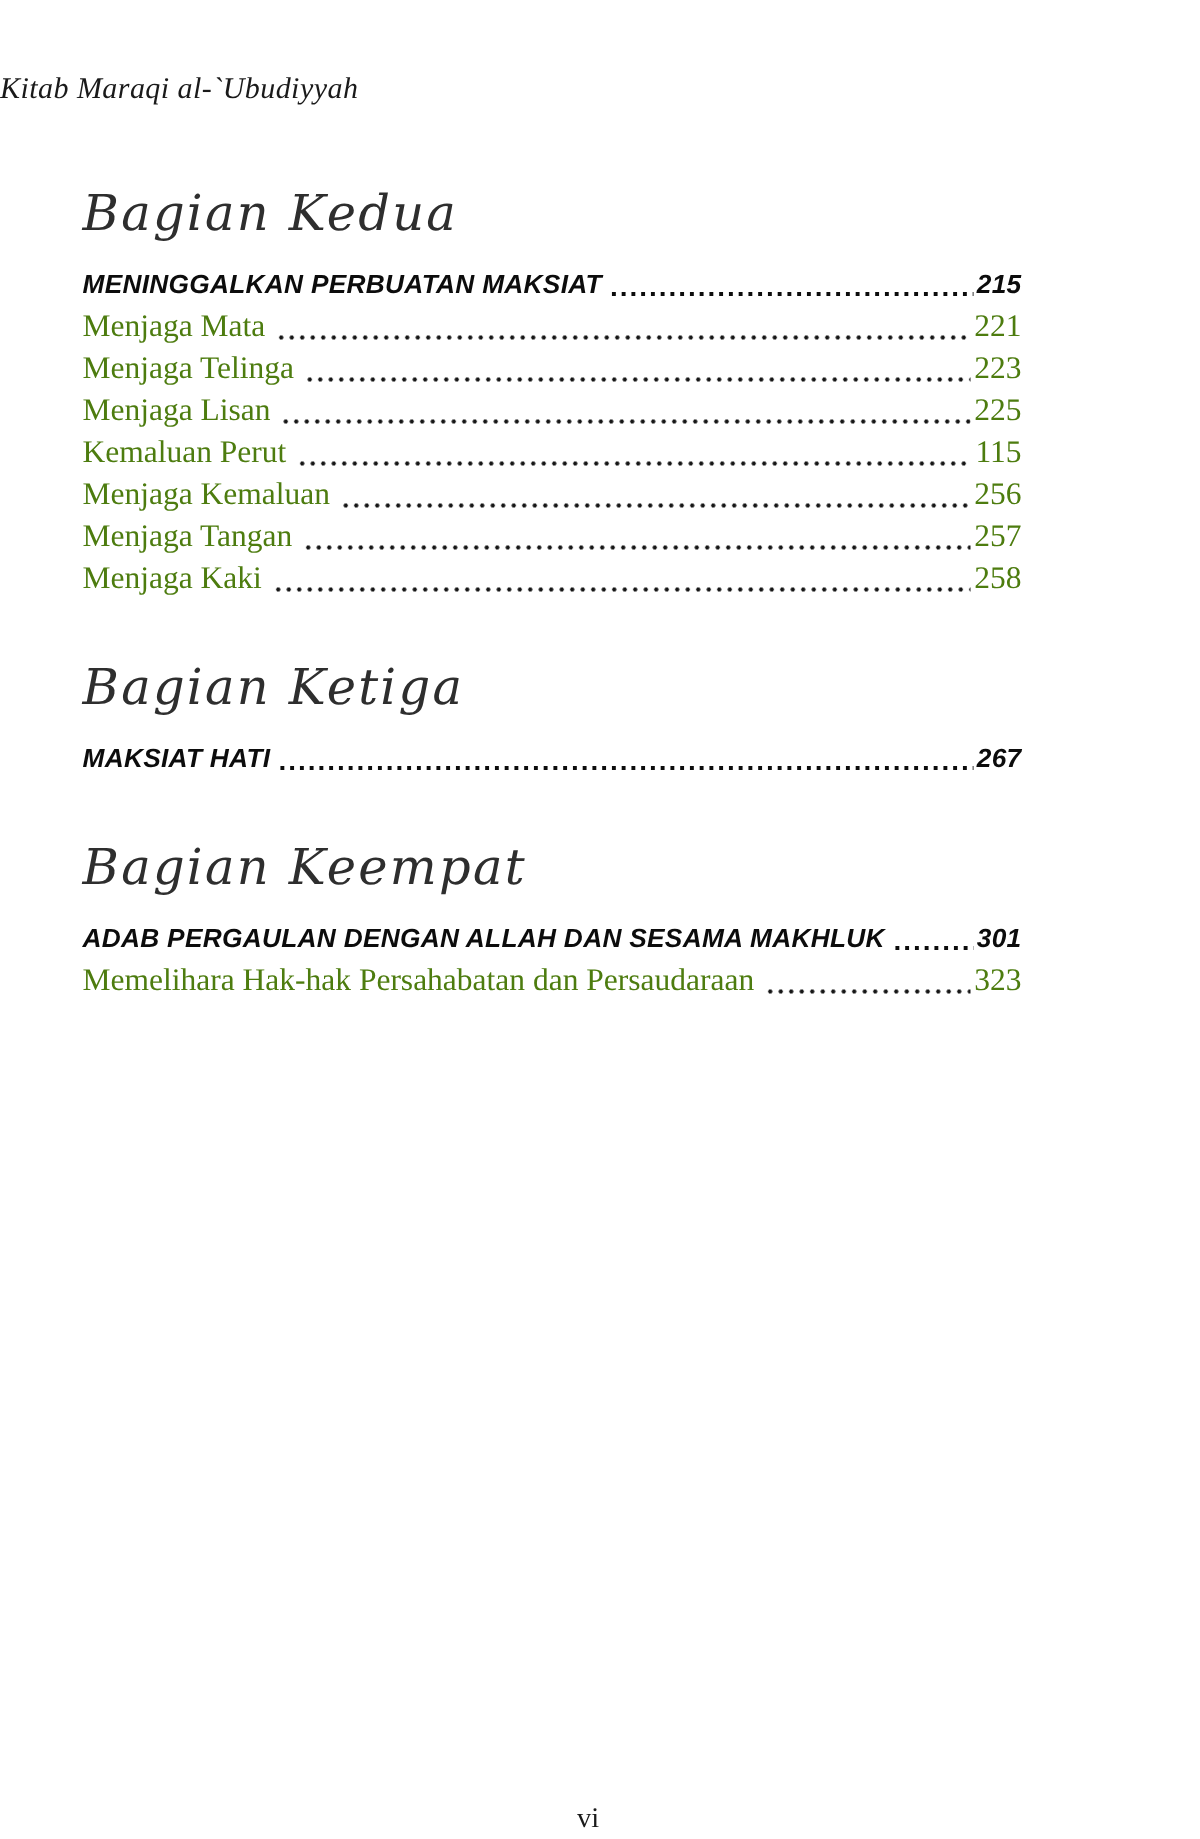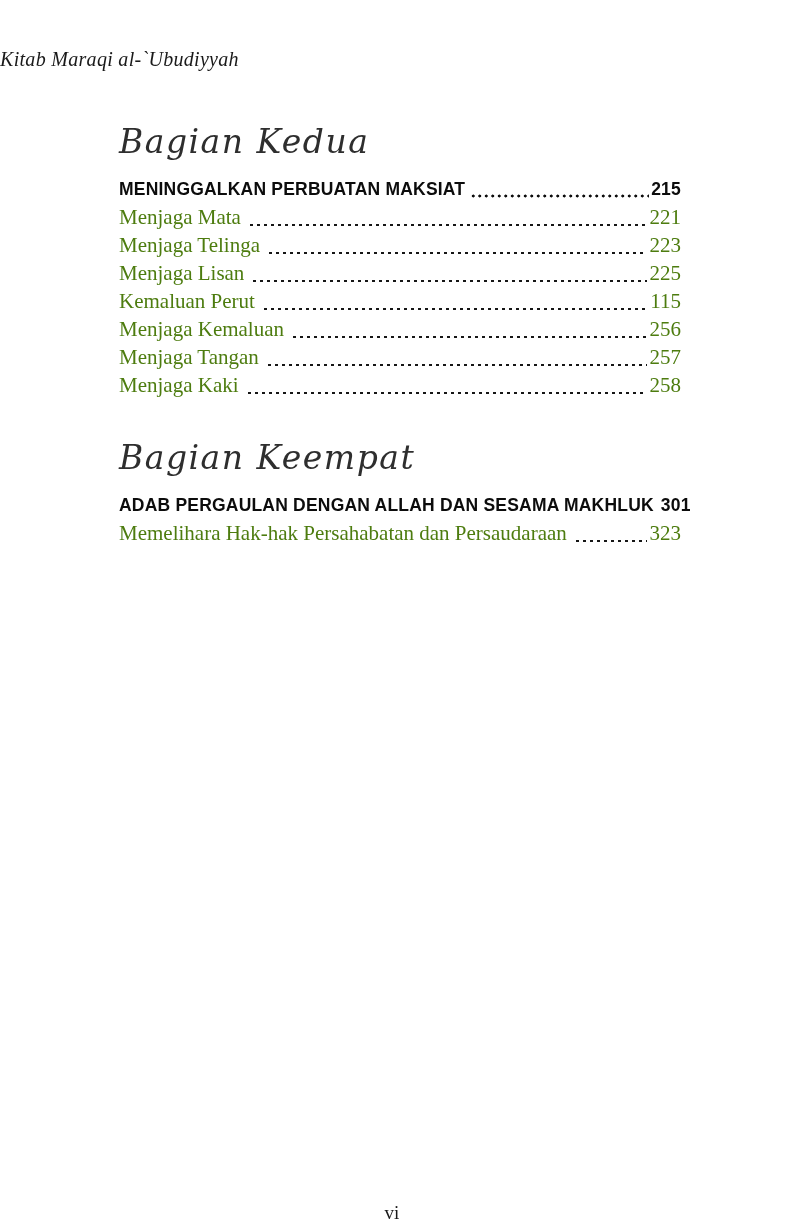--- a/index.html
+++ b/index.html
@@ -19,21 +19,21 @@
     margin-top: 48px;
     text-align: left;
     font-family: "Liberation Serif", serif;
     font-style: italic;
     font-size: 20px;
     letter-spacing: 0.3px;
     color: #1a1a1a;
   }
   .toc {
     margin-top: 46px;
-    padding-left: 119px;
+    padding-left: 55px;
     padding-right: 119px;
   }
   .toc-section { margin-top: 0; }
   .toc-section + .toc-section { margin-top: 34px; }
   .section-script-heading {
     font-family: "DejaVu Serif", "Liberation Serif", cursive, serif;
     font-style: italic;
     font-weight: 400;
     font-size: 33px;
     line-height: 50px;
@@ -62,20 +62,21 @@
     font-family: "Liberation Serif", serif;
     font-size: 21px;
     color: #4d7c0f;
   }
   .toc-entry.bold {
     font-family: "Liberation Sans", sans-serif;
     font-weight: 700;
     font-size: 17.5px;
     letter-spacing: 0.2px;
     color: #0c0c0c;
+    font-style: italic;
   }
   .toc-entry.bold .dot-leader {
     margin: 0 2px 5px 5px;
     background-image: radial-gradient(circle, #0c0c0c 1.4px, rgba(0,0,0,0) 1.65px);
     background-size: 6.5px 4px;
   }
   .page-number-footer {
     position: absolute;
     left: 0; right: 16px;
     bottom: 50px;
@@ -129,20 +130,28 @@
           <span class="dot-leader"></span>
           <span class="toc-entry-page">257</span>
         </div>
         <div class="toc-entry normal">
           <span class="toc-entry-title">Menjaga Kaki</span>
           <span class="dot-leader"></span>
           <span class="toc-entry-page">258</span>
         </div>
       </section>
       <section class="toc-section">
+        <h2 class="section-script-heading">Bagian Ketiga</h2>
+        <div class="toc-entry bold">
+          <span class="toc-entry-title">MAKSIAT HATI</span>
+          <span class="dot-leader"></span>
+          <span class="toc-entry-page">267</span>
+        </div>
+      </section>
+      <section class="toc-section">
         <h2 class="section-script-heading">Bagian Keempat</h2>
         <div class="toc-entry bold">
           <span class="toc-entry-title">ADAB PERGAULAN DENGAN ALLAH DAN SESAMA MAKHLUK</span>
           <span class="dot-leader"></span>
           <span class="toc-entry-page">301</span>
         </div>
         <div class="toc-entry normal">
           <span class="toc-entry-title">Memelihara Hak-hak Persahabatan dan Persaudaraan</span>
           <span class="dot-leader"></span>
           <span class="toc-entry-page">323</span>

